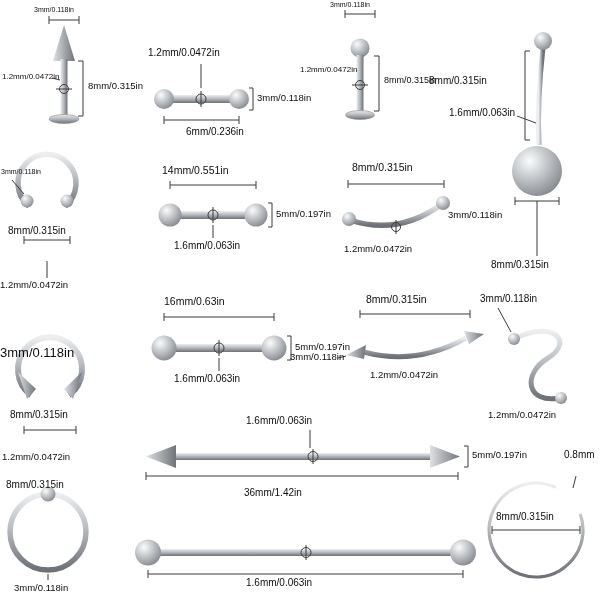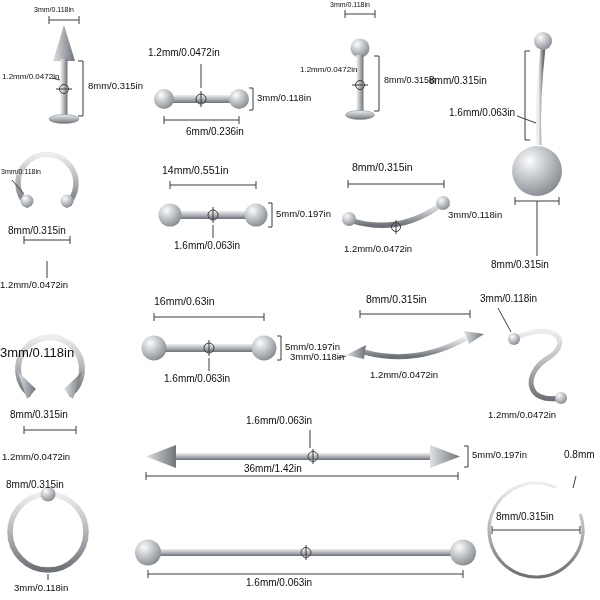--- a/index.html
+++ b/index.html
@@ -174,21 +174,21 @@
       <polygon points="64,87 73,97 82,70" fill="url(#gC)"></polygon>
       <line class="dim" x1="24" y1="128" x2="76" y2="128"></line>
         <line class="dim" x1="24" y1="124" x2="24" y2="132"></line>
         <line class="dim" x1="76" y1="124" x2="76" y2="132"></line>
     </svg>
     <span class="lbl big" style="left:0;top:44px">3mm/0.118in</span>
     <span class="lbl" style="left:10px;top:108px">8mm/0.315in</span>
     <span class="lbl s95" style="left:2px;top:150px">1.2mm/0.0472in</span>
   </div>
 
-  <div class="item" style="left:124px;top:292px;width:200px;height:100px">
+  <div class="item" style="left:134px;top:292px;width:200px;height:100px">
     <svg width="200" height="100">
       <line class="dim" x1="30" y1="25" x2="140" y2="25"></line>
         <line class="dim" x1="30" y1="21" x2="30" y2="29"></line>
         <line class="dim" x1="140" y1="21" x2="140" y2="29"></line>
       <rect x="30" y="52" width="110" height="8" fill="url(#gH)"></rect>
       <circle cx="30" cy="56" r="12.5" fill="url(#gB)"></circle>
       <circle cx="140" cy="56" r="12.5" fill="url(#gB)"></circle>
       <circle class="dim" cx="85" cy="56" r="5"></circle>
         <line class="dim" x1="85" y1="48" x2="85" y2="64"></line>
       <path class="dim" d="M153,44 h4 v24 h-4"></path>
@@ -243,21 +243,21 @@
       <polygon points="302,37 302,60 332,48.5" fill="url(#gC)"></polygon>
       <circle class="dim" cx="185" cy="48.5" r="5"></circle>
         <line class="dim" x1="185" y1="41" x2="185" y2="56"></line>
       <path class="dim" d="M336,38 h4 v21 h-4"></path>
       <line class="dim" x1="18" y1="68" x2="330" y2="68"></line>
         <line class="dim" x1="18" y1="64" x2="18" y2="72"></line>
         <line class="dim" x1="330" y1="64" x2="330" y2="72"></line>
     </svg>
     <span class="lbl" style="left:118px;top:8px">1.6mm/0.063in</span>
     <span class="lbl s95" style="left:344px;top:42px">5mm/0.197in</span>
-    <span class="lbl" style="left:116px;top:56px">36mm/1.42in</span>
+    <span class="lbl" style="left:116px;top:80px">36mm/1.42in</span>
   </div>
 
   <div class="item" style="left:118px;top:518px;width:395px;height:82px">
     <svg width="395" height="82">
       <rect x="30" y="31" width="315" height="7" fill="url(#gH)"></rect>
       <circle cx="30" cy="34.5" r="13" fill="url(#gB)"></circle>
       <circle cx="345" cy="34.5" r="13" fill="url(#gB)"></circle>
       <circle class="dim" cx="188" cy="34.5" r="5"></circle>
         <line class="dim" x1="188" y1="27" x2="188" y2="42"></line>
       <line class="dim" x1="30" y1="56" x2="345" y2="56"></line>

